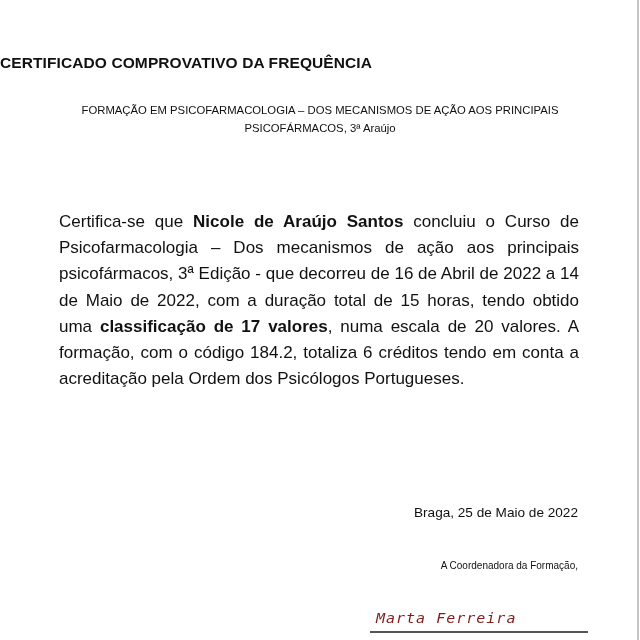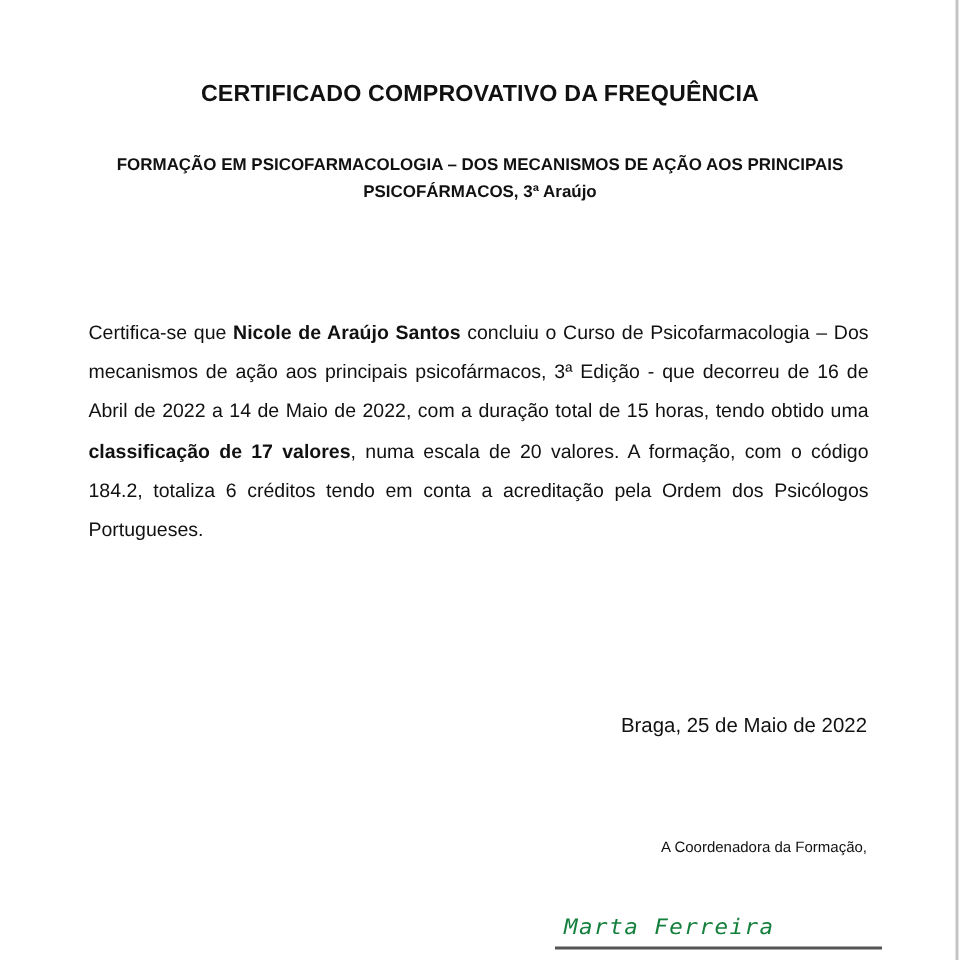--- a/index.html
+++ b/index.html
@@ -6,45 +6,45 @@
   body {
     width: 640px; height: 640px; overflow: hidden; position: relative;
     background: #ffffff; color: #111111;
     font-family: "Liberation Sans", "DejaVu Sans", sans-serif;
   }
   .page-edge {
     position: absolute; top: 0; right: 1px; width: 2px; height: 640px;
     background: #c4c4c4;
   }
   .title {
-    position: absolute; top: 54px; left: 0; width: 640px; text-align: center;
+    position: absolute; top: 54px; left: 0; width: 640px; text-align: left;
     font-weight: bold; font-size: 15.5px; letter-spacing: 0.1px;
   }
   .subtitle {
     position: absolute; top: 101px; left: 60px; width: 520px; text-align: center;
-    font-weight: bold; font-size: 11.3px; line-height: 18px;
+    font-weight: normal; font-size: 11.3px; line-height: 18px;
   }
   .body-text {
     position: absolute; top: 209px; left: 59px; width: 520px;
-    font-size: 13px; line-height: 26.2px; text-align: justify;
+    font-size: 17px; line-height: 26.2px; text-align: justify;
   }
   .body-text b { font-weight: bold; }
   .place-date {
-    position: absolute; top: 476px; right: 62px; font-size: 13.6px;
+    position: absolute; top: 505px; right: 62px; font-size: 13.6px;
   }
   .coordinator {
     position: absolute; top: 560px; right: 62px; font-size: 10px;
   }
   .signature {
     position: absolute; top: 606px; left: 370px; width: 218px; height: 32px;
   }
   .signature .sig-text {
     position: absolute; left: 6px; top: 3px;
     font-family: "DejaVu Sans Mono", monospace; font-size: 15px; font-style: italic;
-    color: #15803d; letter-spacing: 1px; transform: scaleY(0.95);
+    color: #7f1d1d; letter-spacing: 1px; transform: scaleY(0.95);
   }
   .signature .sig-line {
     position: absolute; left: 0; top: 25px; width: 218px; height: 2px; background: #555;
   }
 </style>
 </head>
 <body>
 
 <div class="page-edge"></div>
 

